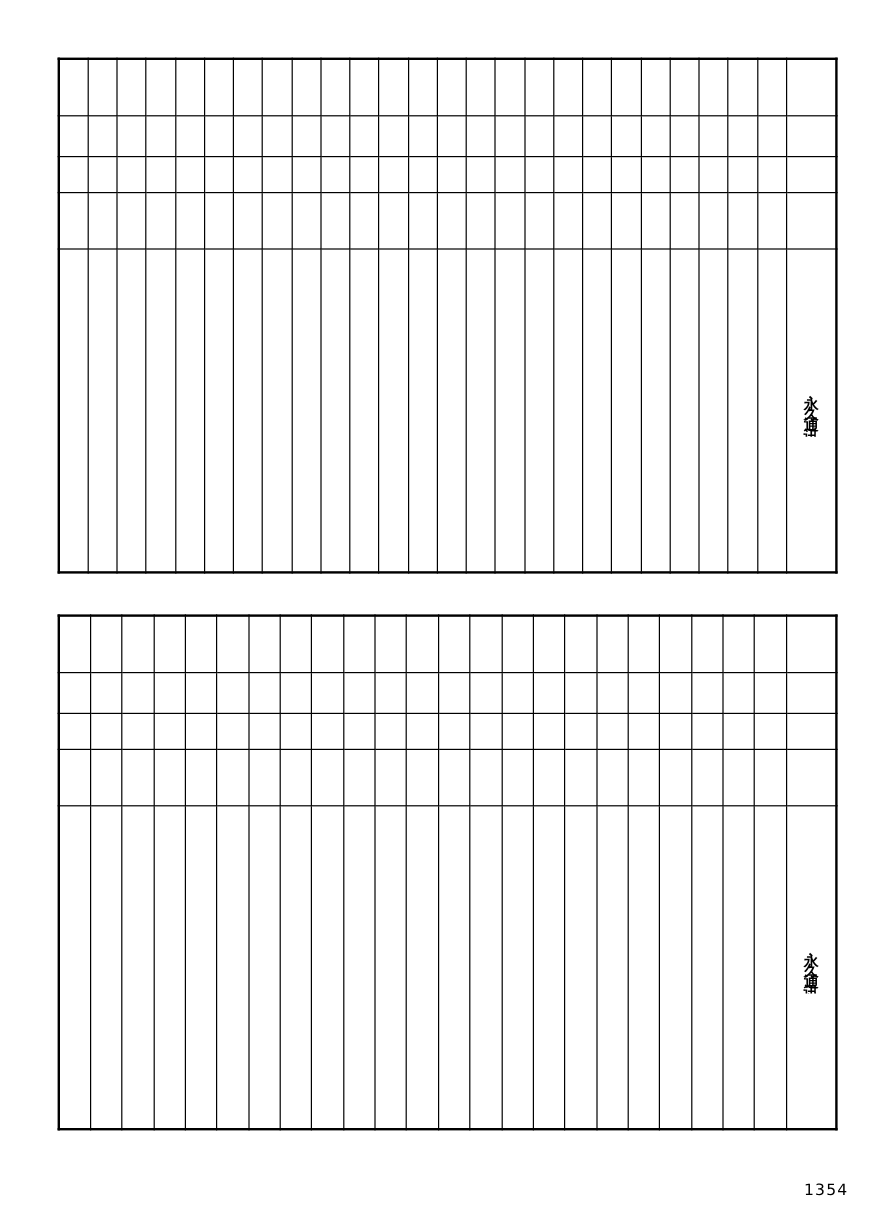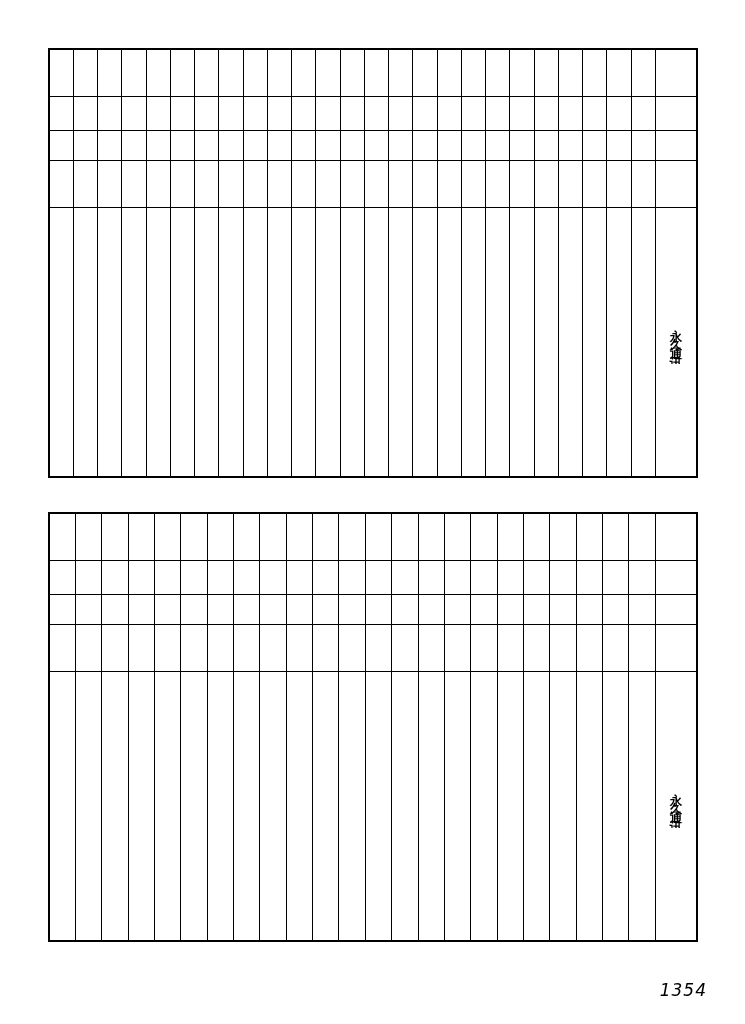--- a/index.html
+++ b/index.html
@@ -96,24 +96,23 @@
   .cell-inner {
     height: 100%;
     display: flex;
     align-items: center;
     justify-content: center;
   }
   .pagenum {
     position: absolute;
     right: 38px;
     bottom: 24px;
-    font-size: 17px;
+    font-size: 13px;
     font-family: "DejaVu Sans", sans-serif;
     letter-spacing: 1px;
-    font-style: italic;
   }
 </style>
 </head>
 <body>
 
 <div class="page">
 
   <div class="tbl-wrap" id="table-top">
     <table class="roster">
       <tbody>

